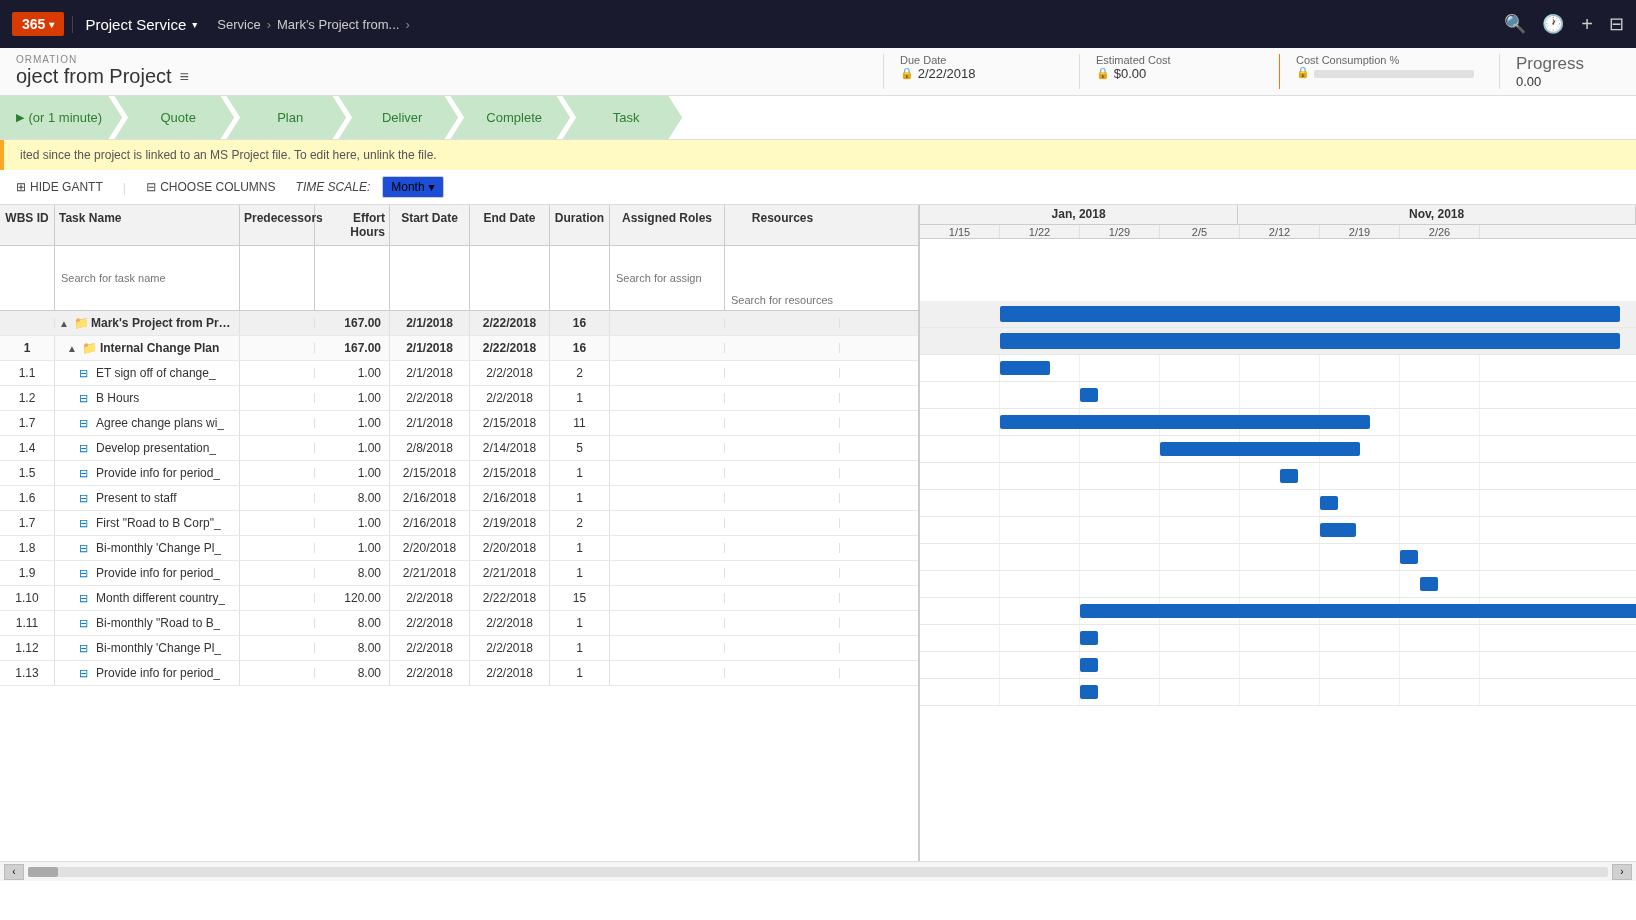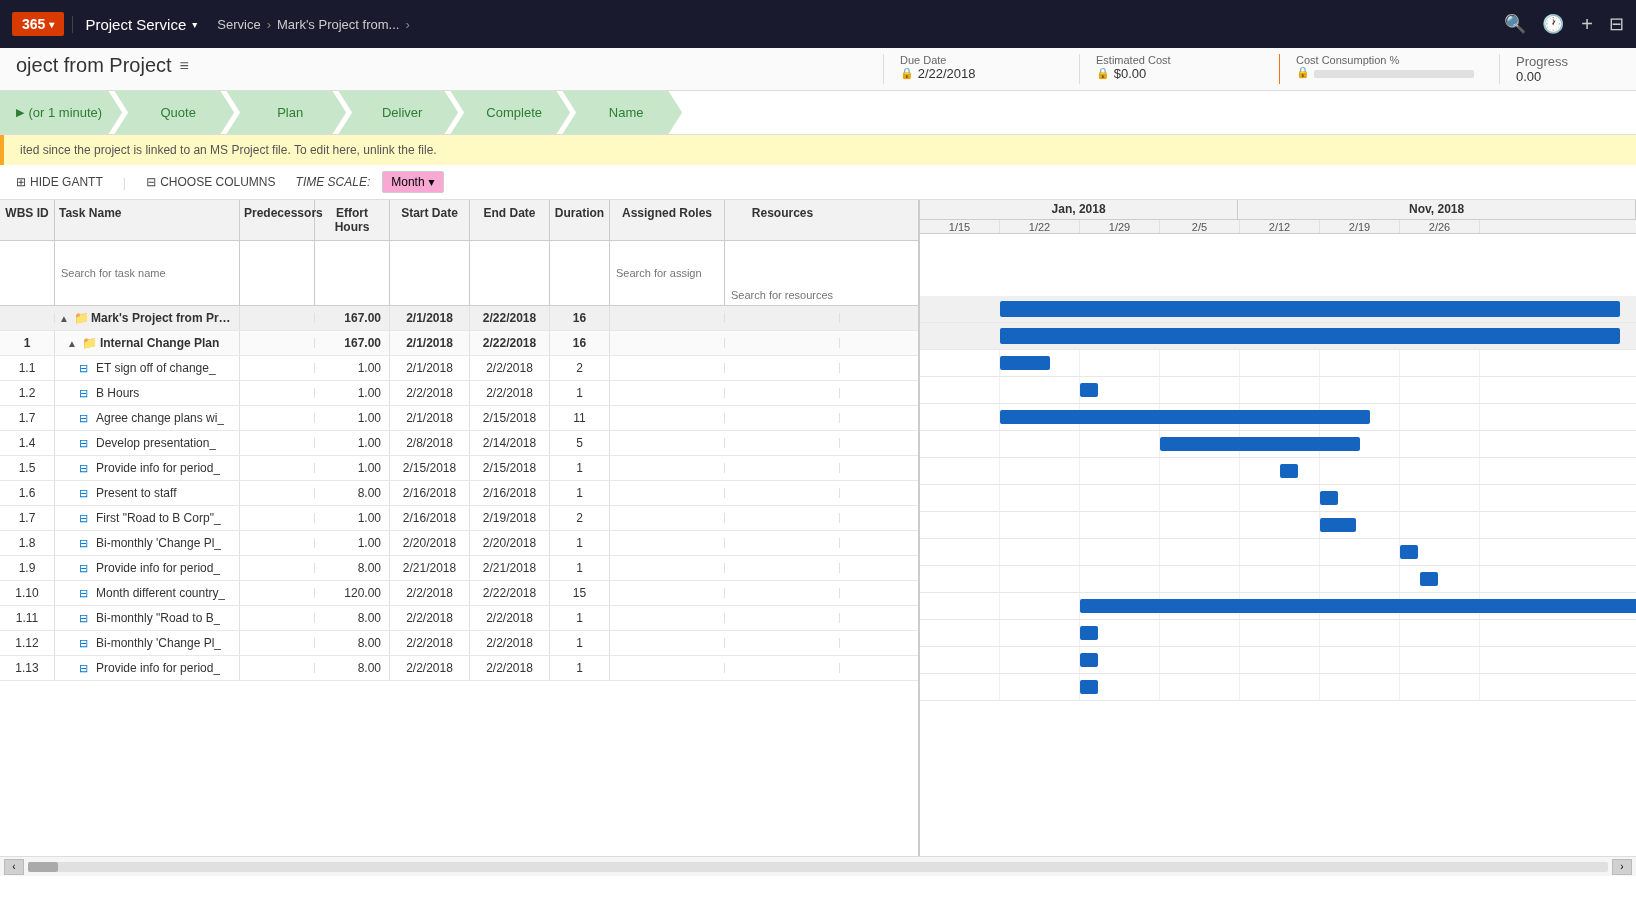--- a/index.html
+++ b/index.html
@@ -106,21 +106,21 @@
     .toolbar-label { font-size: 12px; color: #444; font-weight: 500; font-style: italic; }
     .timescale-select {
       display: flex;
       align-items: center;
       gap: 4px;
       font-size: 12px;
       border: 1px solid #ccc;
       padding: 3px 8px;
       border-radius: 2px;
       cursor: pointer;
-      background: #f9a8d4;
+      background: #1d4ed8;
     }
 
     
     .main-content {
       display: flex;
       height: calc(920px - 48px - 60px - 44px - 36px - 40px - 36px);
       overflow: hidden;
     }
 
     
@@ -139,21 +139,21 @@
       font-size: 12px;
       font-weight: 600;
       color: #333;
       position: sticky;
       top: 0;
       z-index: 10;
     }
     .col-wbs { width: 55px; min-width: 55px; padding: 6px 4px; border-right: 1px solid #ccc; text-align: center; }
     .col-task { width: 185px; min-width: 185px; padding: 6px 4px; border-right: 1px solid #ccc; }
     .col-pred { width: 75px; min-width: 75px; padding: 6px 4px; border-right: 1px solid #ccc; text-align: center; }
-    .col-effort { width: 75px; min-width: 75px; padding: 6px 4px; border-right: 1px solid #ccc; text-align: center; }
+    .col-effort { width: 75px; min-width: 75px; padding: 6px 4px; border-right: 1px solid #ccc; text-align: right; }
     .col-start { width: 80px; min-width: 80px; padding: 6px 4px; border-right: 1px solid #ccc; text-align: center; }
     .col-end { width: 80px; min-width: 80px; padding: 6px 4px; border-right: 1px solid #ccc; text-align: center; }
     .col-dur { width: 60px; min-width: 60px; padding: 6px 4px; border-right: 1px solid #ccc; text-align: center; }
     .col-roles { width: 115px; min-width: 115px; padding: 6px 4px; border-right: 1px solid #ccc; text-align: center; }
     .col-res { width: 115px; min-width: 115px; padding: 6px 4px; text-align: center; }
 
     .search-row {
       display: flex;
       border-bottom: 1px solid #ccc;
       background: #fff;
@@ -302,20 +302,21 @@
   <div class="nav-icons">
     <span style="cursor:pointer;">🔍</span>
     <span style="cursor:pointer;">🕐</span>
     <span style="cursor:pointer; font-size:20px;">+</span>
     <span style="cursor:pointer;">⊟</span>
   </div>
 </div>
 
 <div style="background:#fafafa; border-bottom:1px solid #ddd; padding:6px 16px; display:flex; align-items:stretch;">
   <div style="flex:2; padding-right:20px;">
+    <div style="font-size:10px; color:#888; text-transform:uppercase; letter-spacing:1px;">ORMATION</div>
     <div style="font-size:20px; font-weight:300; color:#333; display:flex; align-items:center; gap:8px;">
       <span>oject from Project</span>
       <span style="font-size:16px; cursor:pointer; color:#555;">≡</span>
     </div>
   </div>
   <div style="width:1px; background:#ddd; margin:0 16px;"></div>
   <div style="min-width:180px; padding:0 20px 0 0; border-right:1px solid #ddd;">
     <div style="font-size:11px; color:#666;">Due Date</div>
     <div style="font-size:13px; color:#333; display:flex; align-items:center; gap:4px;">
       <span style="color:#888; font-size:11px;">🔒</span>
@@ -332,35 +333,35 @@
   <div style="min-width:220px; padding:0 20px 0 16px; border-right:1px solid #ddd;">
     <div style="font-size:11px; color:#666;">Cost Consumption %</div>
     <div style="display:flex; align-items:center; gap:4px;">
       <span style="color:#888; font-size:11px;">🔒</span>
       <div style="width:160px; height:8px; background:#e0e0e0; border-radius:2px; margin-top:2px;">
         <div style="width:0%; height:8px; background:#bbb; border-radius:2px;"></div>
       </div>
     </div>
   </div>
   <div style="min-width:120px; padding:0 0 0 16px;">
-    <div style="font-size:13px; color:#666;">Progress</div>
+    <div style="font-size:17px; color:#666;">Progress</div>
     <div style="font-size:13px; color:#333;">0.00</div>
   </div>
 </div>
 
 <div class="pipeline">
   <div class="stage" style="background:#c8e6c9; color:#2e7d32;">
     <span style="margin-right:4px; font-size:11px;">▶</span>
     <span>(or 1 minute)</span>
   </div>
   <div class="stage">Quote</div>
   <div class="stage">Plan</div>
   <div class="stage">Deliver</div>
   <div class="stage">Complete</div>
-  <div class="stage">Name</div>
+  <div class="stage">Task</div>
 </div>
 
 <div class="warning-banner">
   <span>ited since the project is linked to an MS Project file. To edit here, unlink the file.</span>
 </div>
 
 <div class="toolbar">
   <button class="toolbar-btn">
     <span>⊞</span>
     <span>HIDE GANTT</span>

